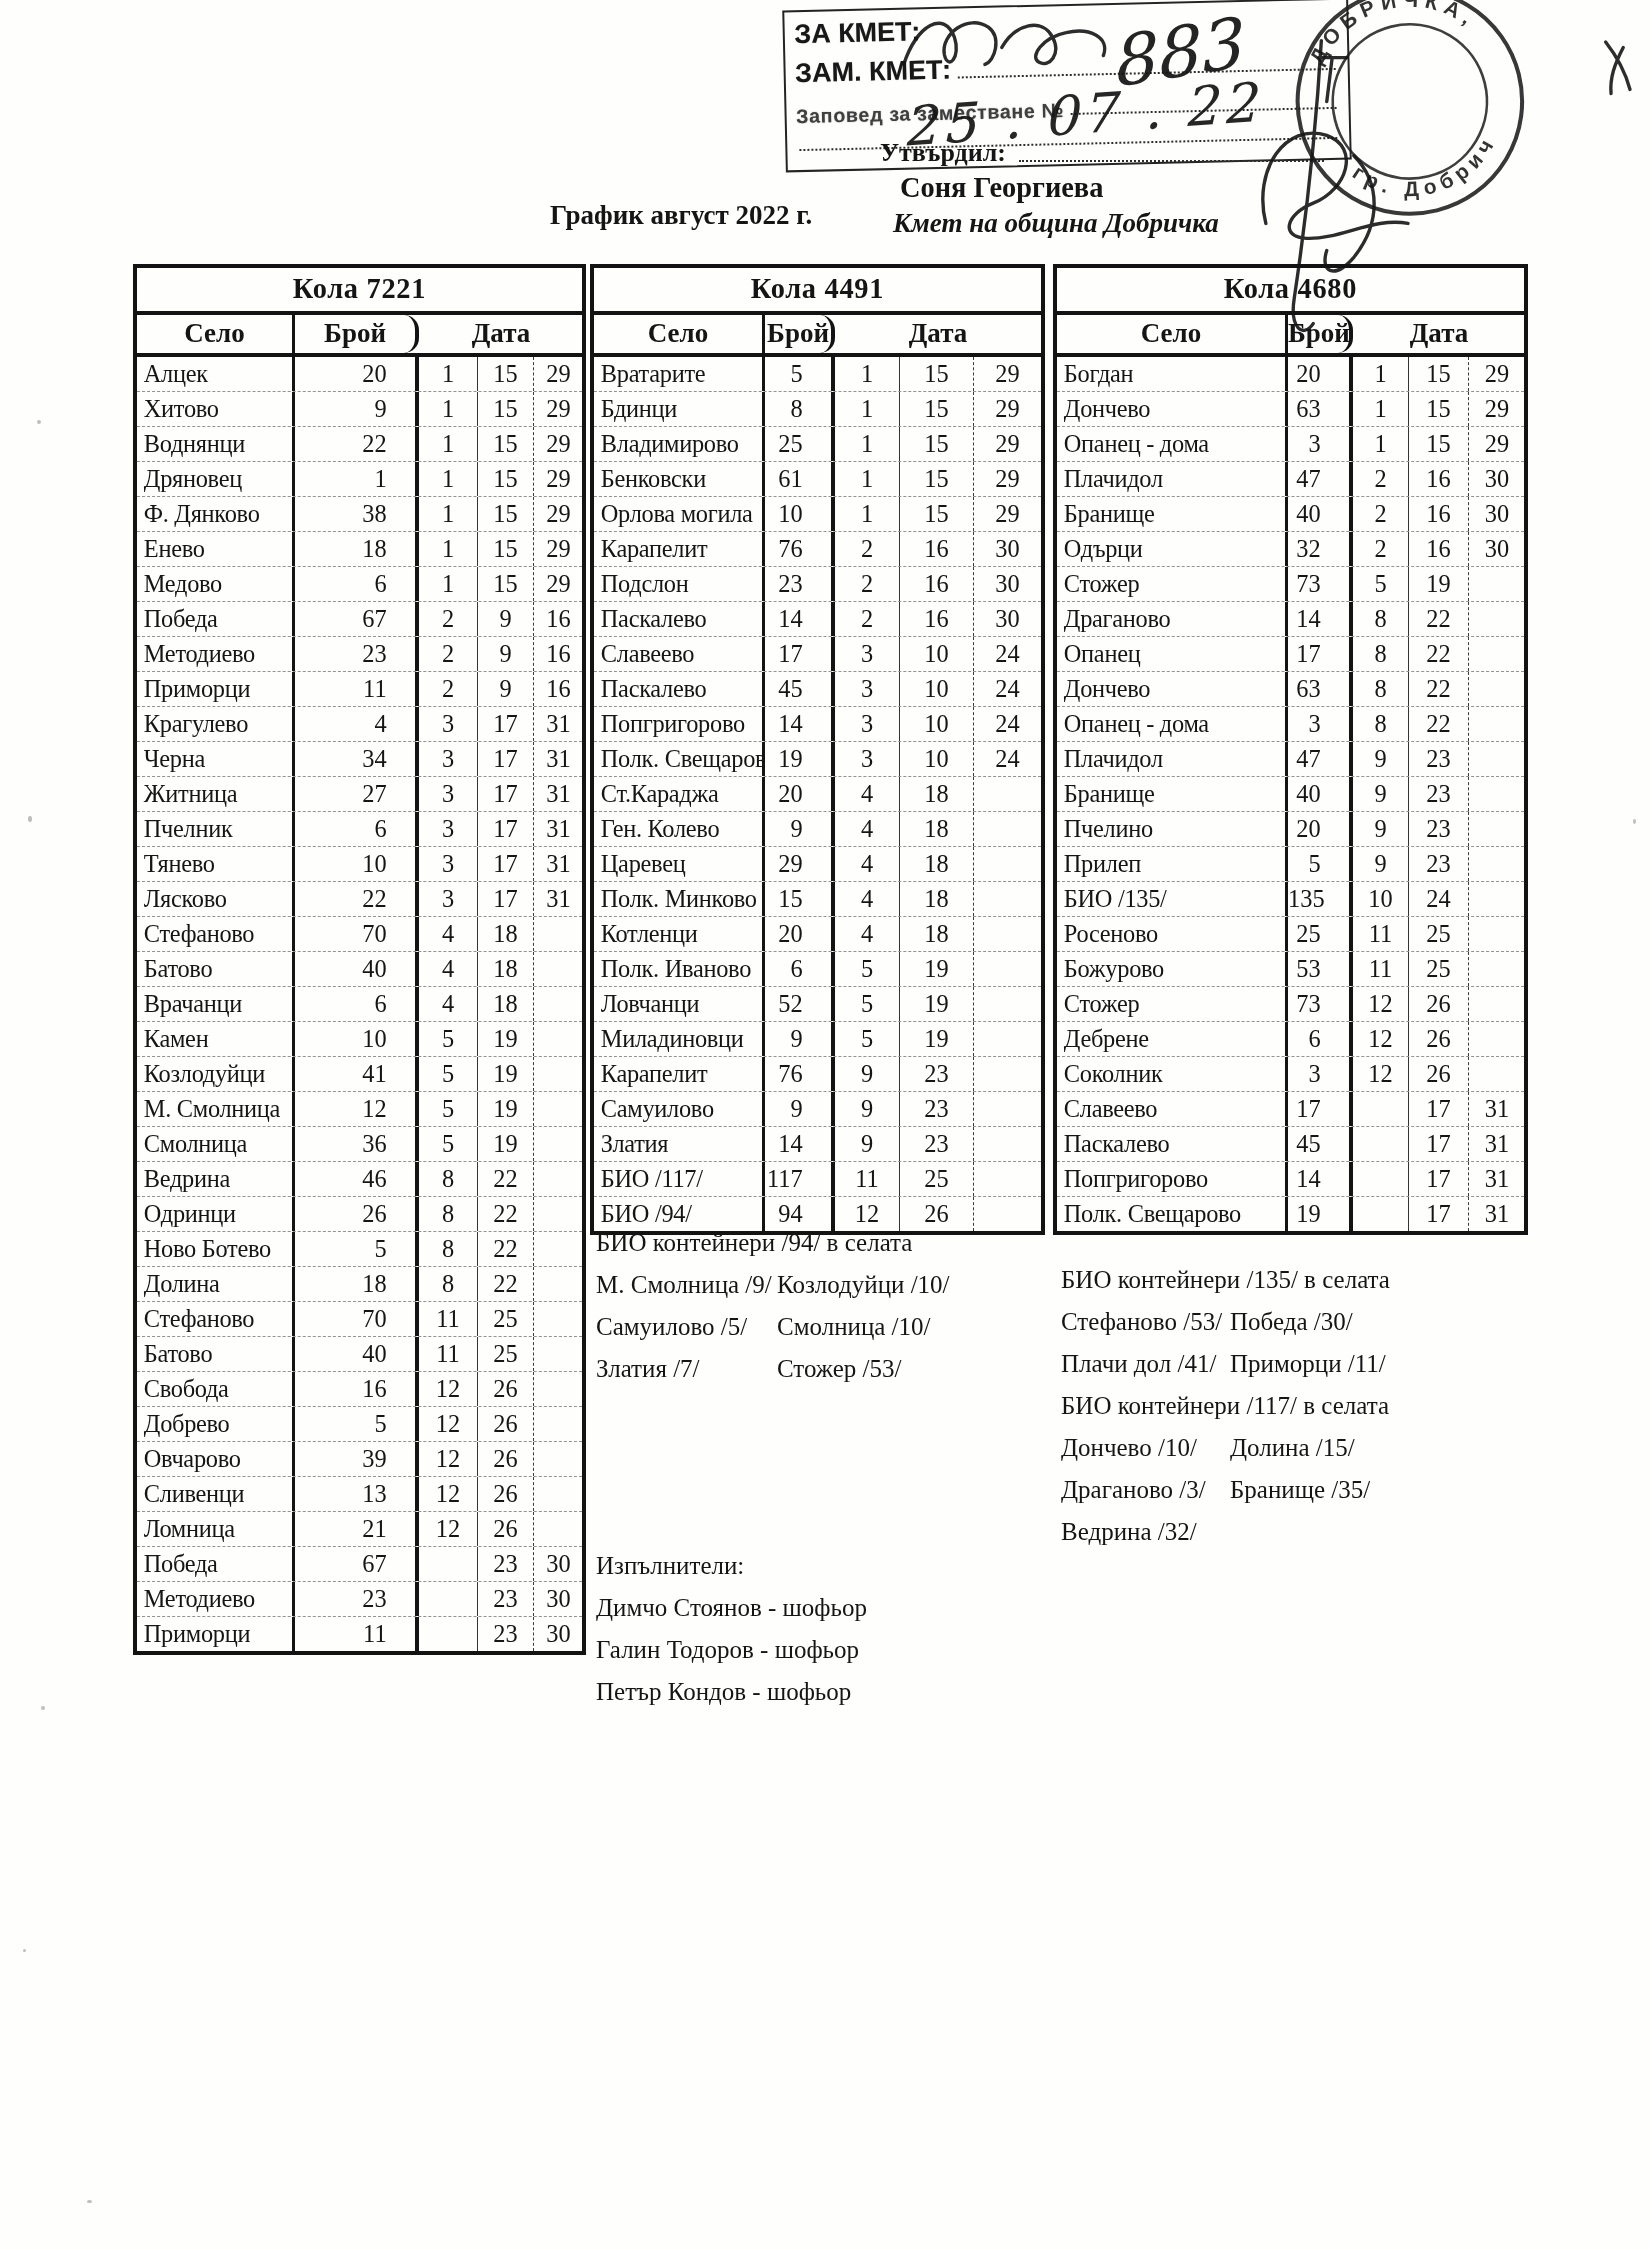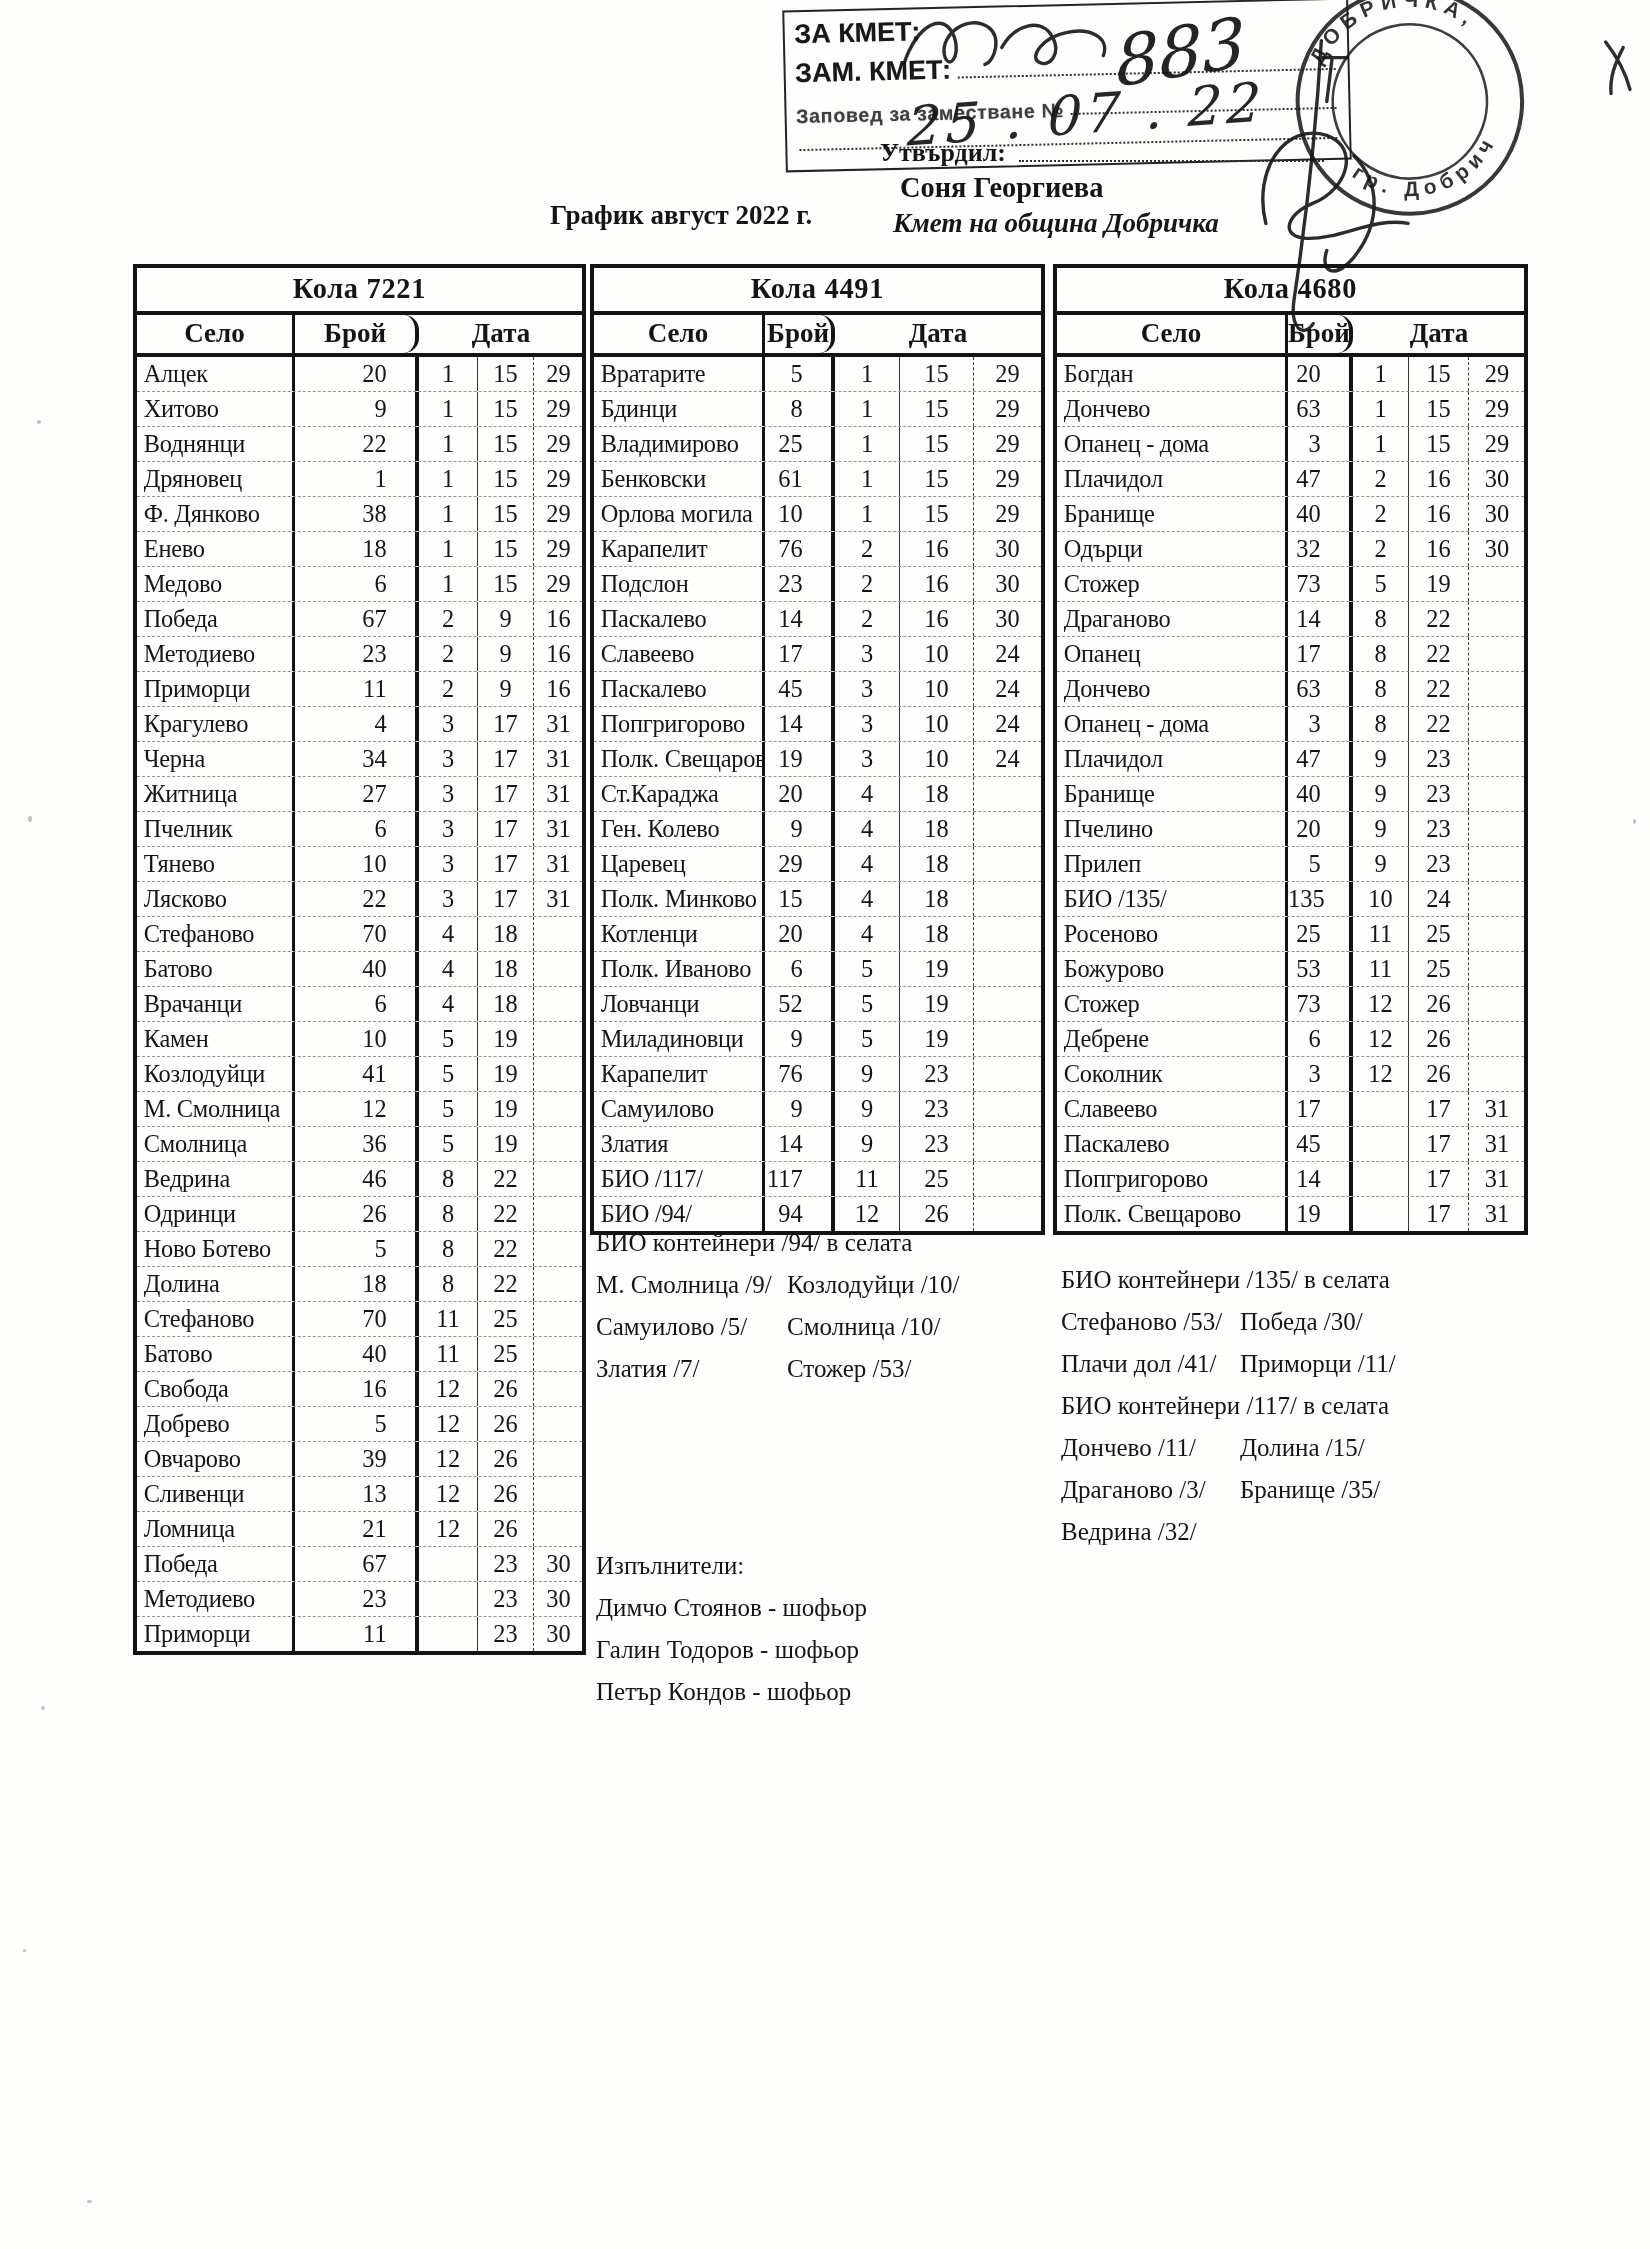--- a/index.html
+++ b/index.html
@@ -57,21 +57,21 @@
   .c0{padding-left:6.8px;border-right:3.4px solid #131313;letter-spacing:-0.3px;}
   .c1{border-right:4.1px solid #131313;text-align:right;padding-right:28.4px;}
   .c2{border-right:1.4px solid #333;text-align:center;}
   .c3{border-right:1.4px dashed #3a3a3a;text-align:center;}
   .c4{text-align:center;}
 
   
   .note-title,.note-line,.exec-line{height:42px;line-height:42px;font-size:25px;white-space:nowrap;}
   .note-line{position:relative;}
   .note-col1{position:absolute;left:0;}
-  .note-col2{position:absolute;left:var(--col2off);margin-left:10px;}
+  .note-col2{position:absolute;left:var(--col2off);}
   .notes-mid{position:absolute;left:596px;top:1222px;width:467px;--col2off:181px;}
   .notes-right{position:absolute;left:1061px;top:1259px;width:514px;--col2off:169px;}
   .execs{position:absolute;left:596px;top:1545px;width:474px;}
 
   .speck{position:absolute;background:#8a8a8a;border-radius:50%;opacity:.55;}
 </style>
 </head>
 <body>
 
 <div class="page">
@@ -796,21 +796,21 @@
           <span class="note-col2">Победа /30/</span>
         </div>
         <div class="note-line">
           <span class="note-col1">Плачи дол /41/</span>
           <span class="note-col2">Приморци /11/</span>
         </div>
       </div>
     <div class="note-title">БИО контейнери /117/ в селата</div>
     <div>
         <div class="note-line">
-          <span class="note-col1">Дончево /11/</span>
+          <span class="note-col1">Дончево /10/</span>
           <span class="note-col2">Долина /15/</span>
         </div>
         <div class="note-line">
           <span class="note-col1">Драганово /3/</span>
           <span class="note-col2">Бранище /35/</span>
         </div>
         <div class="note-line">
           <span class="note-col1">Ведрина /32/</span>
         </div>
       </div>

